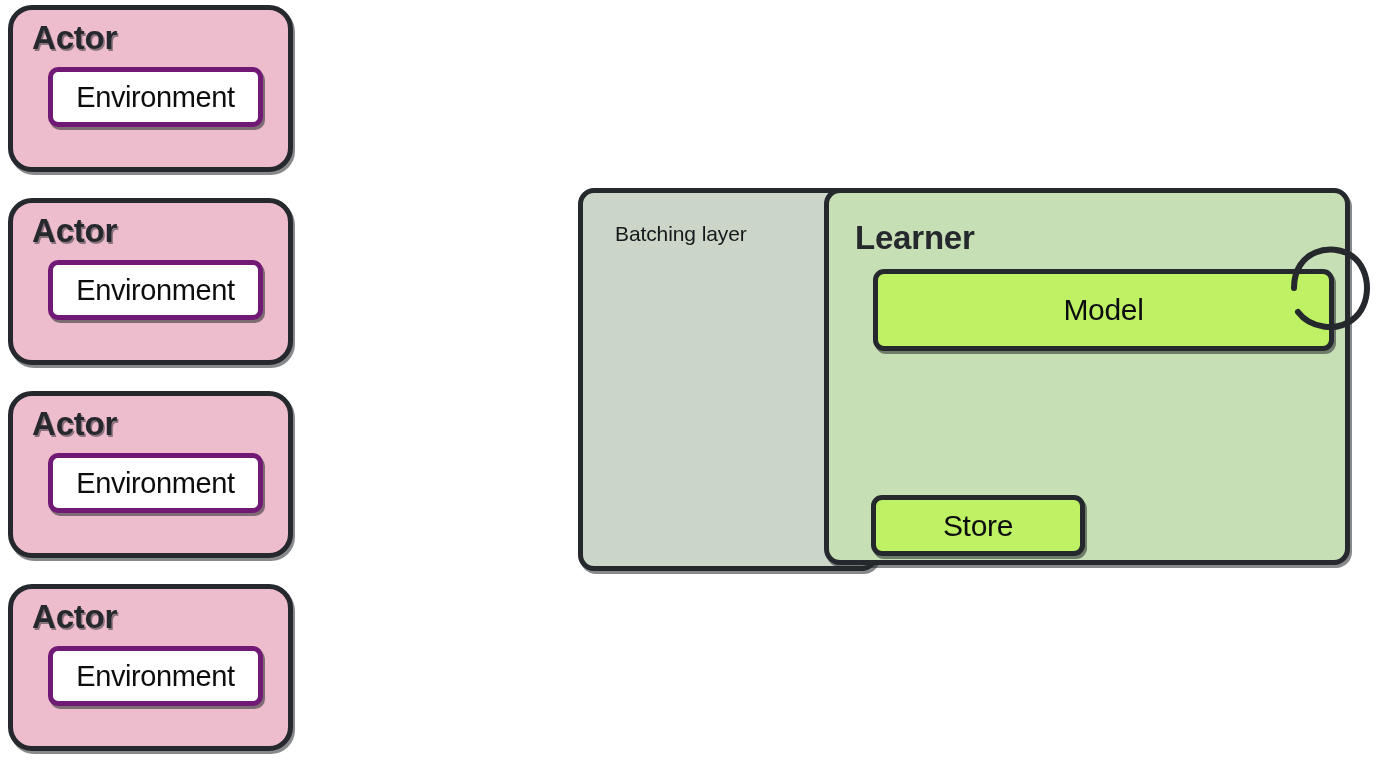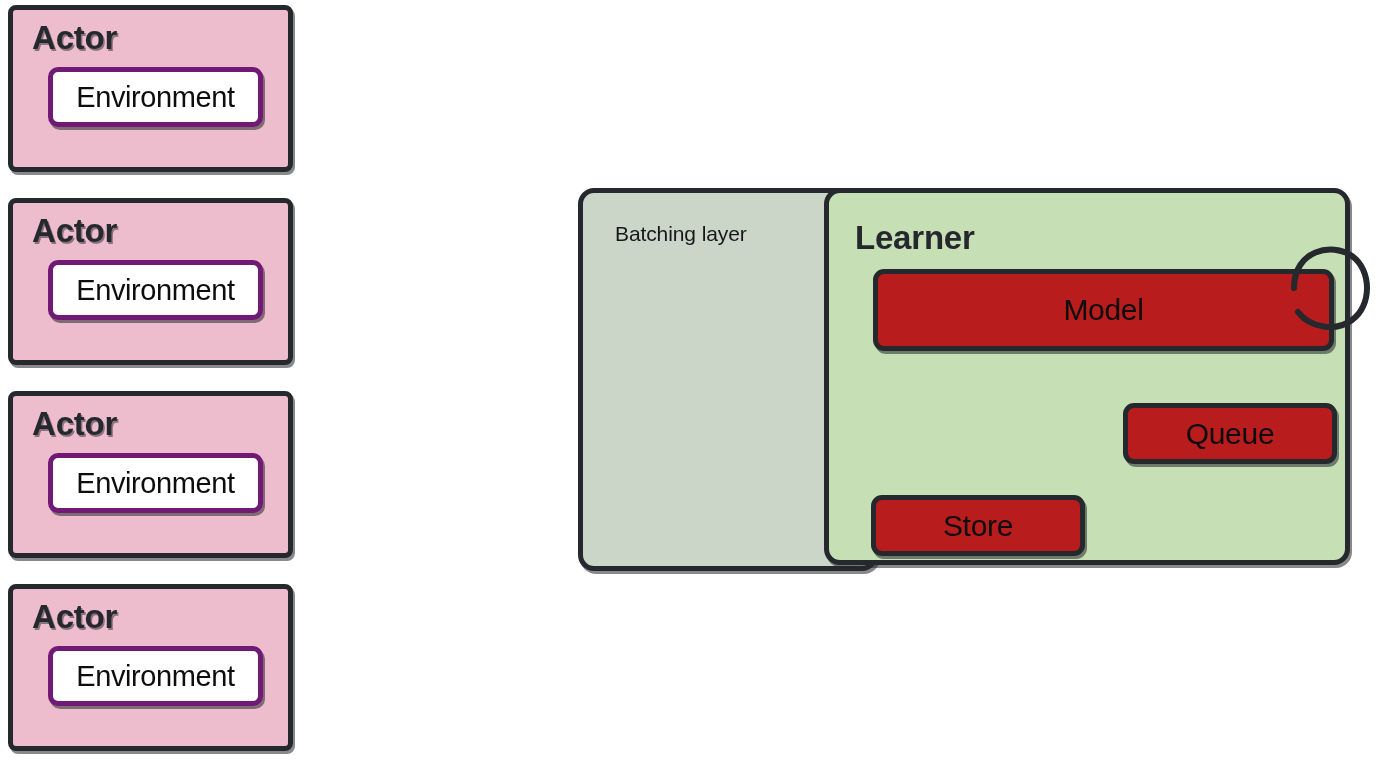--- a/index.html
+++ b/index.html
@@ -23,21 +23,21 @@
   
   .node {
     position: absolute;
     box-sizing: border-box;
     border: 5px solid #25282c;
     box-shadow: 2px 3px 0 rgba(37,40,44,0.55);
   }
 
   
   .actor-box {
-    border-radius: 8px;
+    border-radius: 24px;
     background: #eebdcd;
   }
   .actor-title {
     position: absolute;
     left: 19px;
     top: 8px;
     font-size: 33px;
     line-height: 40px;
     font-weight: 600;
     letter-spacing: -0.2px;
@@ -100,21 +100,21 @@
     color: #25282c;
     white-space: nowrap;
   }
 
   
   .inner-box {
     position: absolute;
     box-sizing: border-box;
     border: 5px solid #25282c;
     border-radius: 11px;
-    background: #b91c1c;
+    background: #bef264;
     box-shadow: 2px 3px 0 rgba(37,40,44,0.55);
     display: flex;
     align-items: center;
     justify-content: center;
   }
   .inner-label {
     font-size: 30px;
     line-height: 34px;
     color: #0d0d0f;
     letter-spacing: -0.3px;
@@ -169,22 +169,19 @@
   </svg>
 
   <div class="node learner-box" style="left:824px; top:188px; width:526px; height:377px; z-index:2;">
 
     <div class="learner-title">Learner</div>
 
     <div class="inner-box" style="left:44px; top:76px; width:461px; height:82px;">
       <span class="inner-label">Model</span>
     </div>
 
-    <div class="inner-box" style="left:294px; top:210px; width:214px; height:61px;">
-      <span class="inner-label">Queue</span>
-    </div>
 
     <div class="inner-box" style="left:42px; top:274px; width:214px; height:61px;margin-top:28px;">
       <span class="inner-label">Store</span>
     </div>
   </div>
 
 </div>
 
 </body></html>

